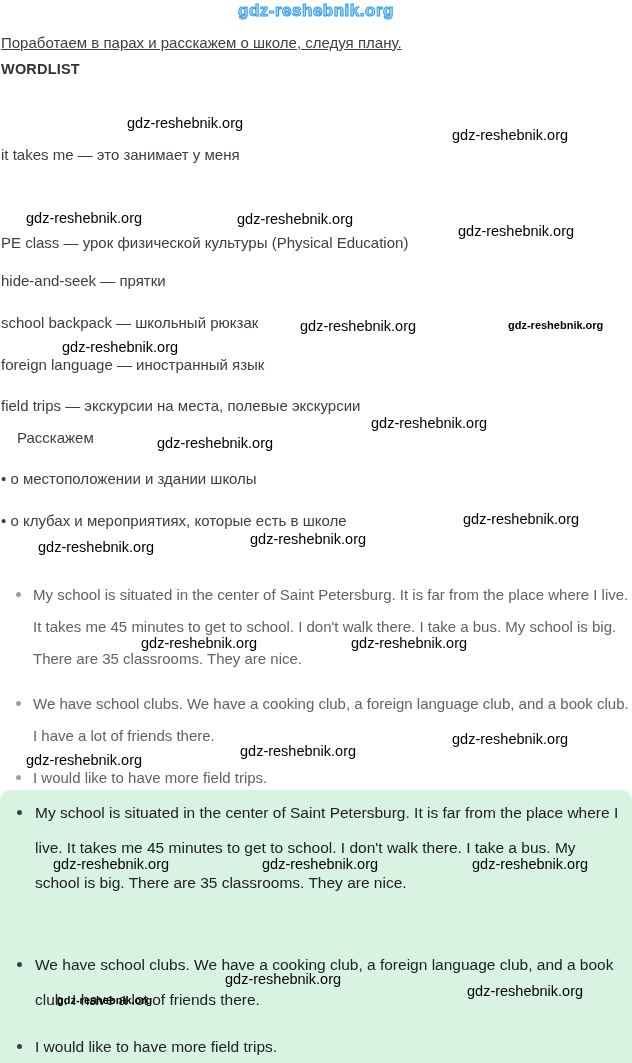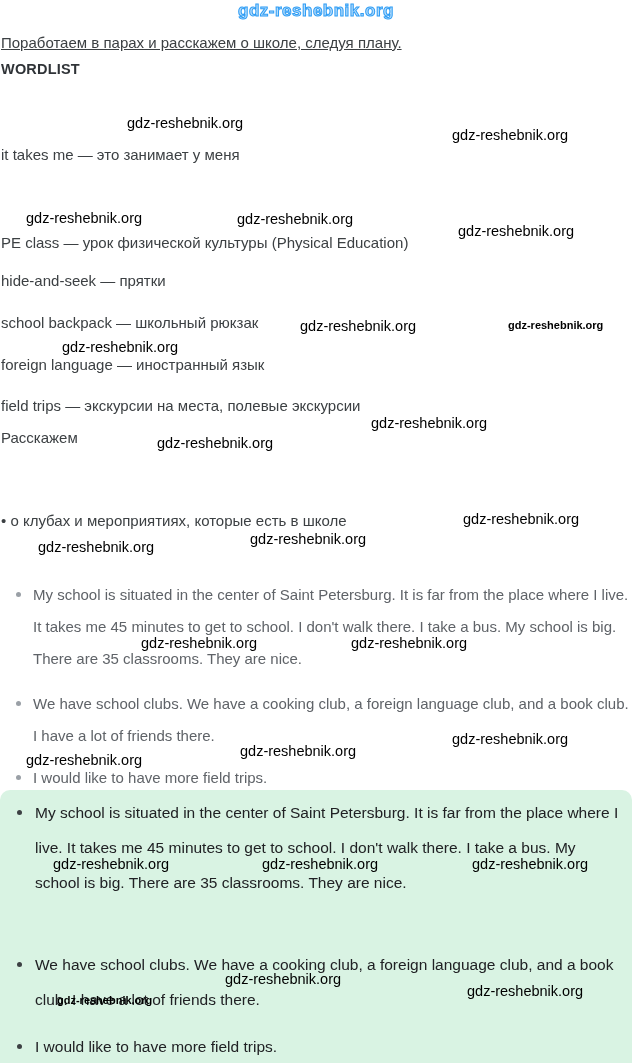--- a/index.html
+++ b/index.html
@@ -11,21 +11,21 @@
     position:absolute; top:1px; left:0; width:100%; text-align:center;
     font-size:17px; font-weight:700; letter-spacing:.5px;
     color:#b5dcfb; -webkit-text-stroke:1px var(--logo-blue,#2e9df5);
   }
 
   .intro { position:absolute; top:34px; left:1px; font-size:15px; color:var(--body-text,#3c4043);text-decoration:underline; }
   .wordlist-title { position:absolute; top:61px; left:1px; font-size:14.5px; font-weight:700; color:#2f3337; letter-spacing:.2px; }
 
   .wl { position:absolute; left:1px; font-size:15px; color:var(--body-text,#3c4043); white-space:nowrap; }
 
-  .plan-title { position:absolute; top:429px; left:1px; font-size:15px; color:var(--body-text,#3c4043); }
+  .plan-title { position:absolute; top:429px; left:1px; font-size:15px; color:var(--body-text,#3c4043);padding-left:16px; }
   .plan { position:absolute; left:1px; font-size:15px; color:var(--body-text,#3c4043); white-space:nowrap; }
   .plan::before { content:"• "; }
 
   .dpara { position:absolute; left:33px; width:596px; font-size:15px; line-height:32px; color:var(--draft-text,#5f6368); }
   .dot { position:absolute; left:-17px; top:13px; width:5px; height:5px; border-radius:50%; background:#9aa0a6; }
 
   .green { position:absolute; top:790px; left:0; width:632px; height:273px; background:var(--highlight-bg,#d9f3e3); border-radius:10px 10px 0 0; }
   .gpara { position:absolute; left:35px; width:588px; font-size:15.5px; line-height:35px; color:var(--answer-text,#202124); }
   .gdot { position:absolute; left:-18px; top:15px; width:5px; height:5px; border-radius:50%; background:#3c4043; }
 
@@ -43,20 +43,21 @@
   <h2 class="wordlist-title">WORDLIST</h2>
 
   <div class="wl" style="top:146px">it takes me — это занимает у меня</div>
   <div class="wl" style="top:234px">PE class — урок физической культуры (Physical Education)</div>
   <div class="wl" style="top:272px">hide-and-seek — прятки</div>
   <div class="wl" style="top:314px">school backpack — школьный рюкзак</div>
   <div class="wl" style="top:356px">foreign language — иностранный язык</div>
   <div class="wl" style="top:397px">field trips — экскурсии на места, полевые экскурсии</div>
 
   <div class="plan-title">Расскажем</div>
+  <div class="plan" style="top:470px">о местоположении и здании школы</div>
   <div class="plan" style="top:512px">о клубах и мероприятиях, которые есть в школе</div>
 
   <div class="dpara" style="top:579px">
     <span class="dot"></span>
     <span>My school is situated in the center of Saint Petersburg. It is far from the place where I live. It takes me 45 minutes to get to school. I don't walk there. I take a bus. My school is big. There are 35 classrooms. They are nice.</span>
   </div>
   <div class="dpara" style="top:688px">
     <span class="dot"></span>
     <span>We have school clubs. We have a cooking club, a foreign language club, and a book club. I have a lot of friends there.</span>
   </div>

